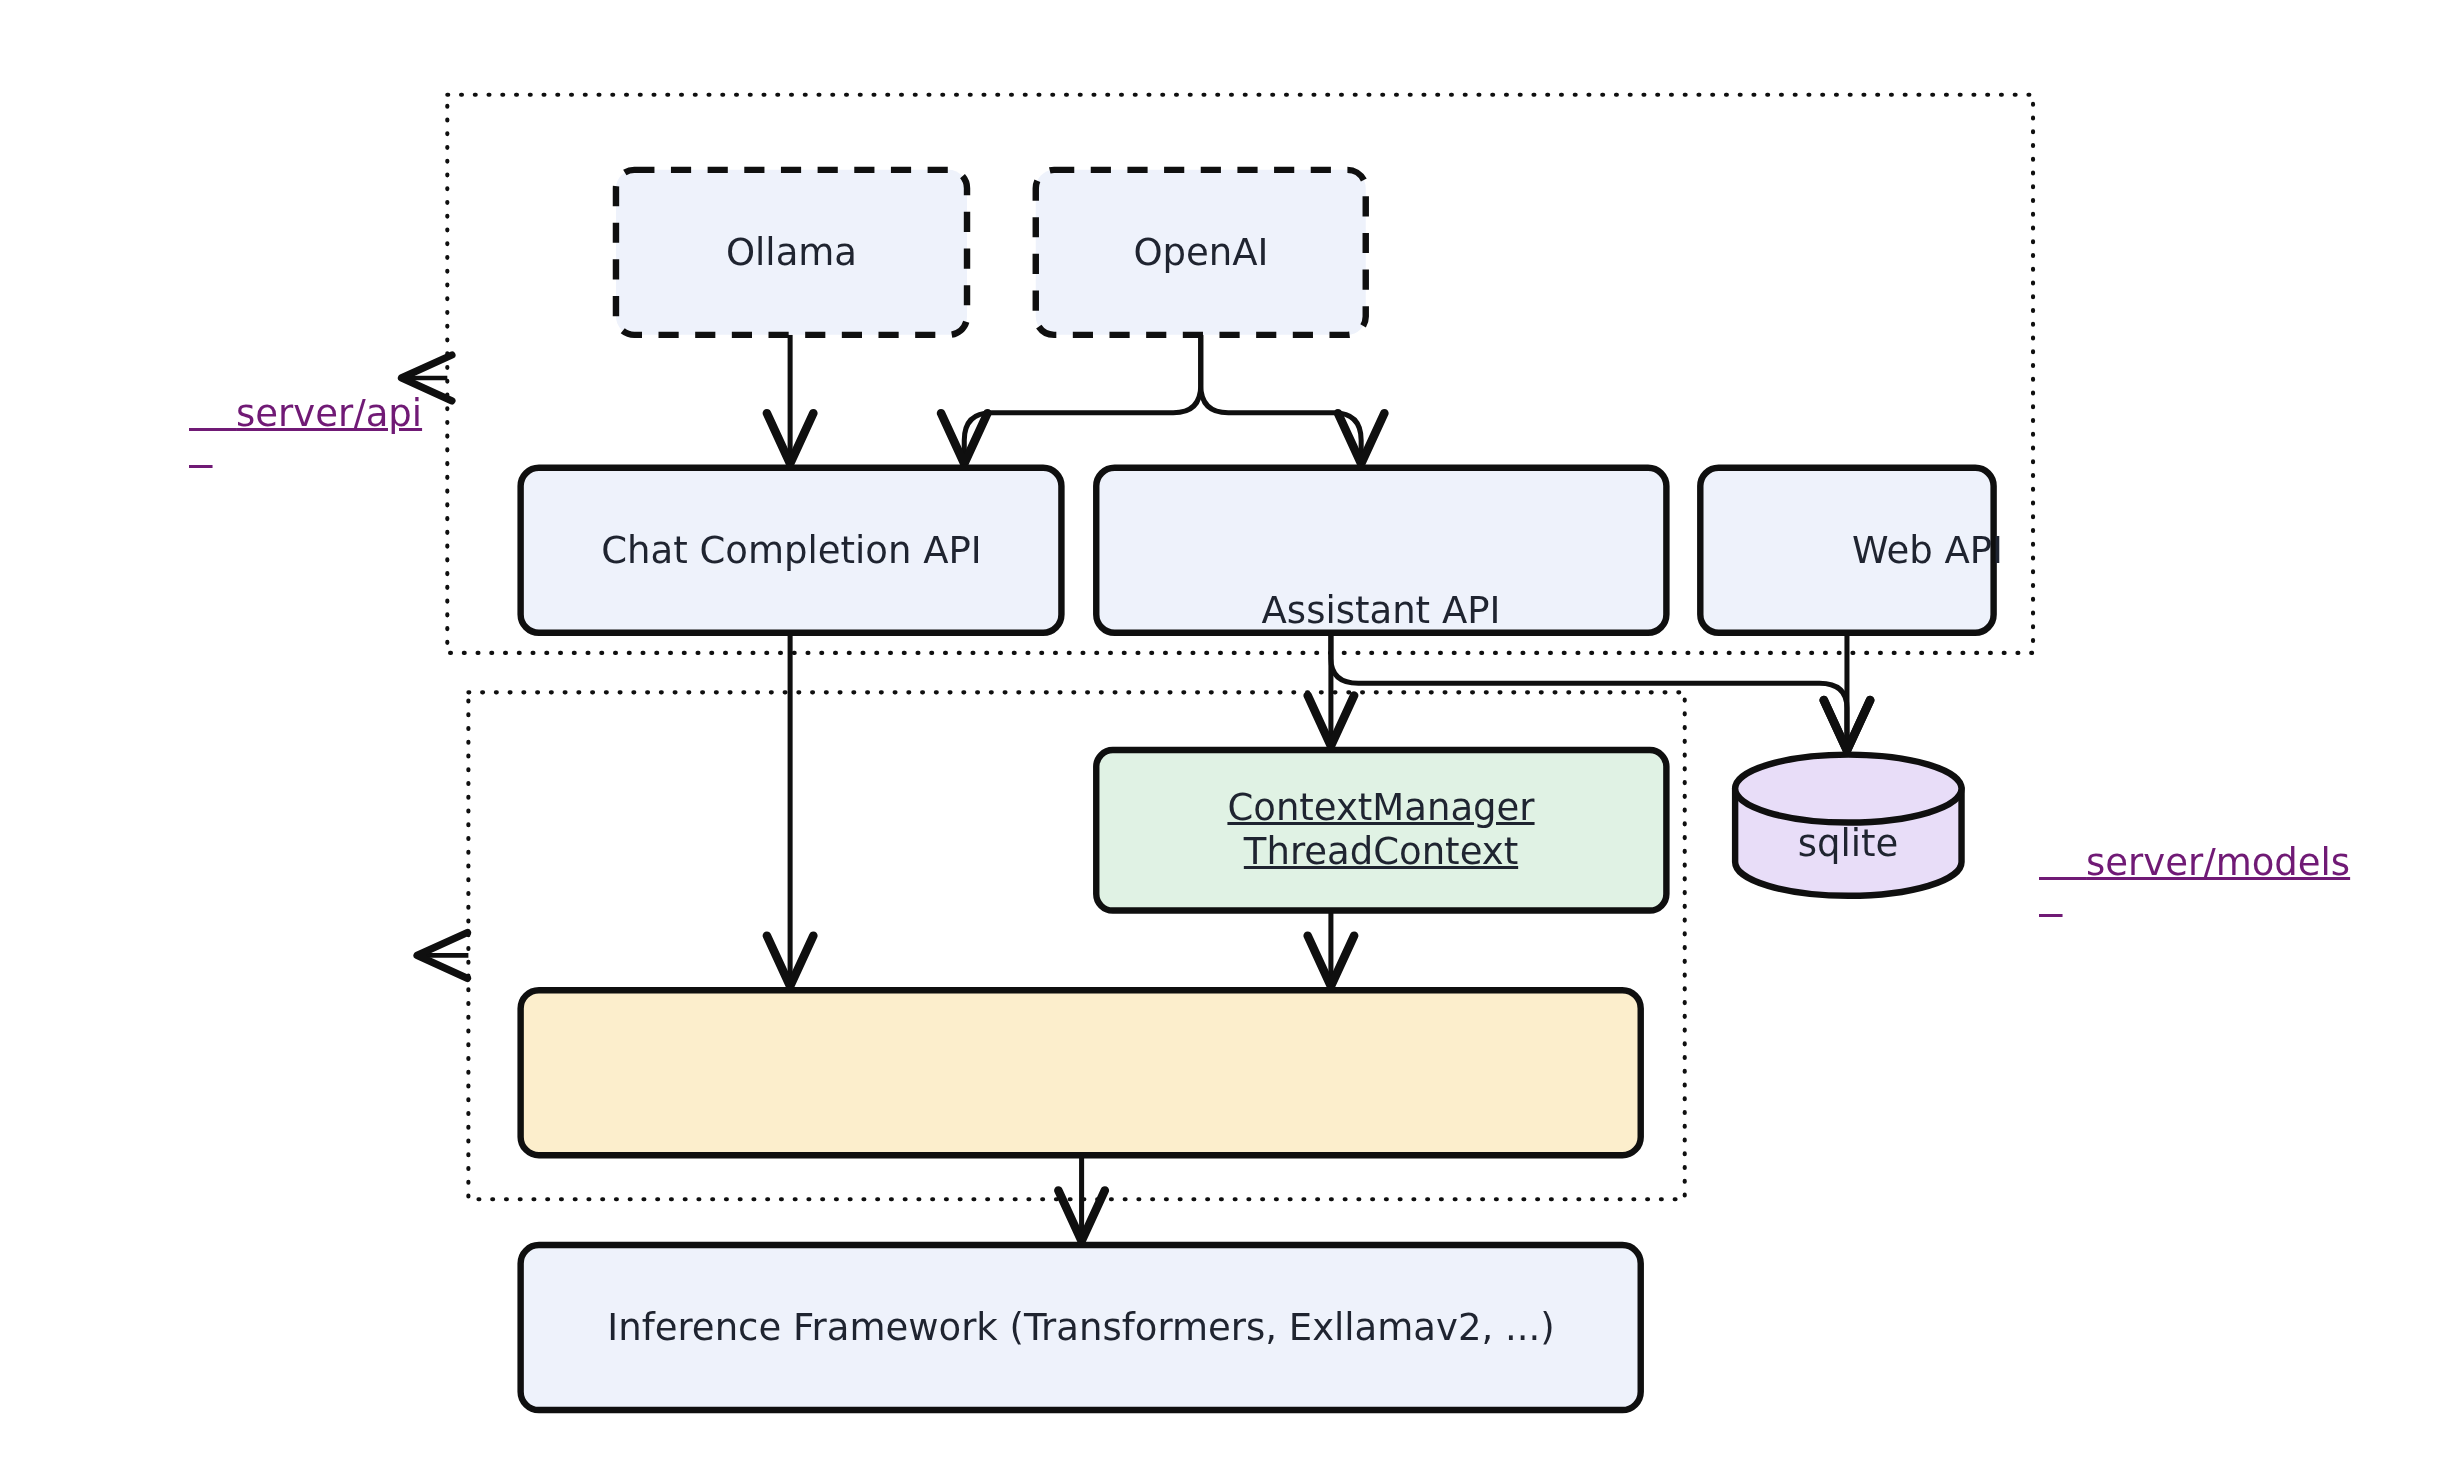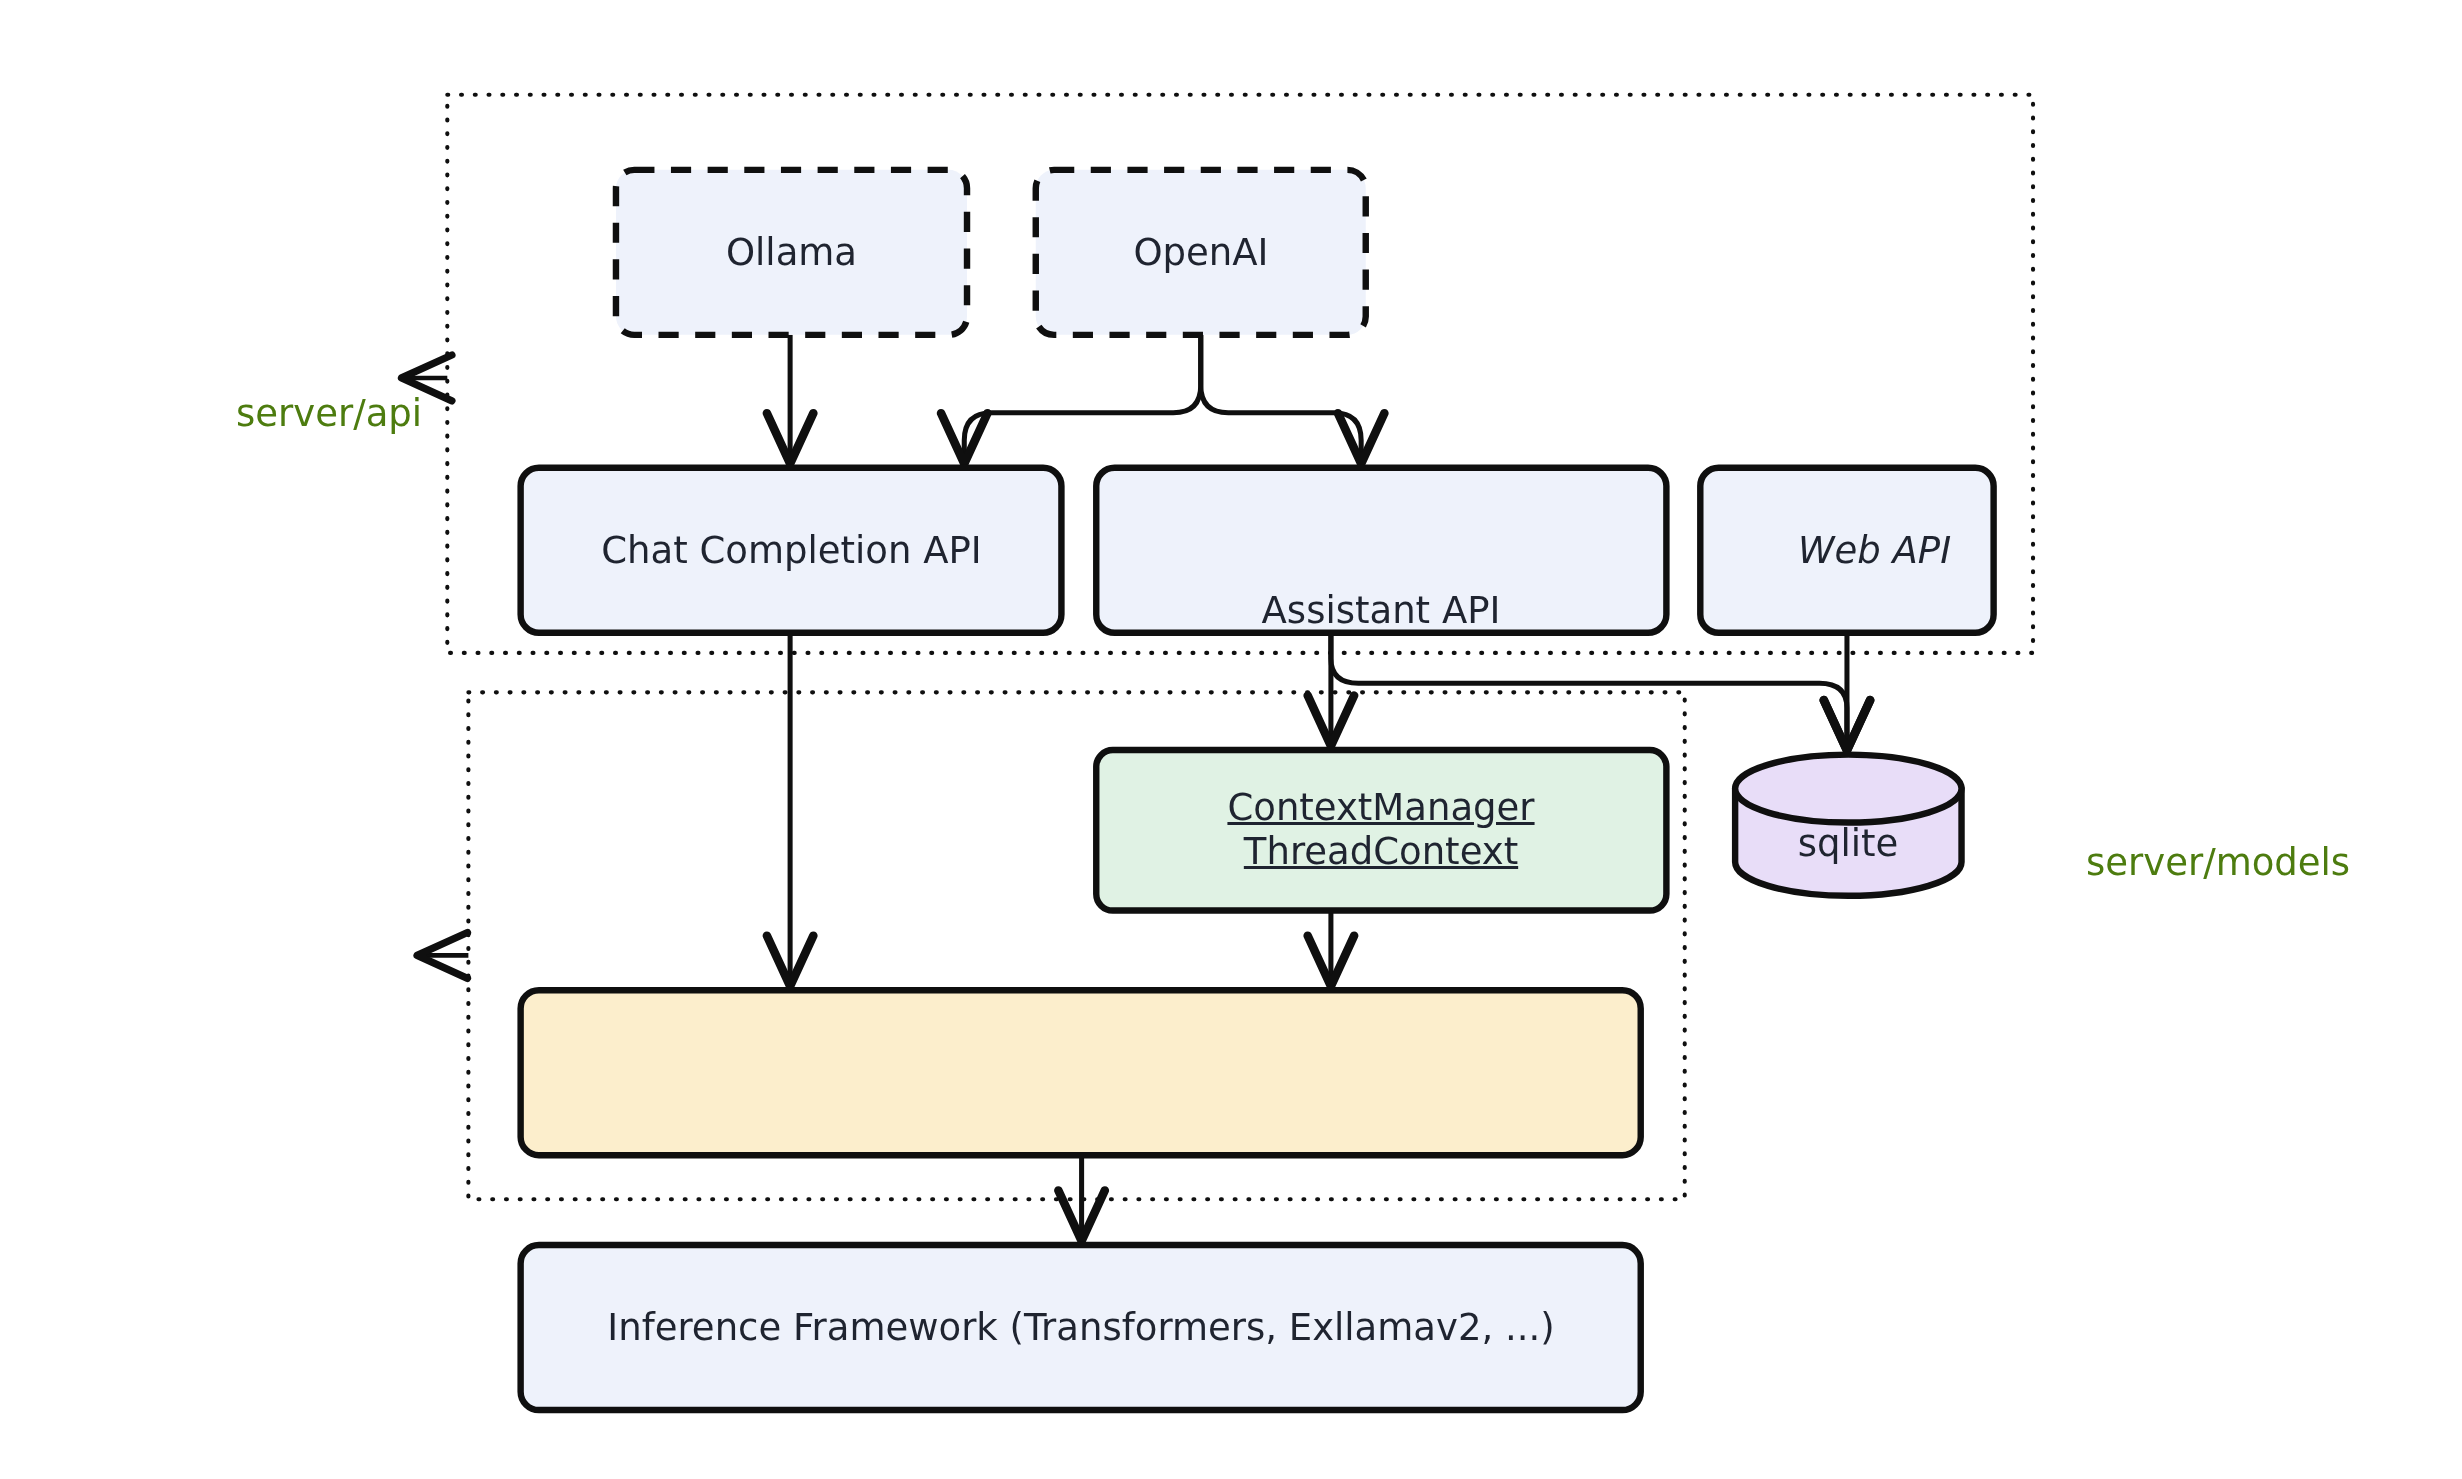--- a/index.html
+++ b/index.html
@@ -34,24 +34,25 @@
     justify-content: center;
     text-align: center;
     color: #1f2430;
     font-size: 37px;
     line-height: 1.18;
     pointer-events: none;
     white-space: pre;
   }
   .group-label {
     position: absolute;
-    color: #4d7c0f;
+    color: #701a75;
     font-size: 37px;
     line-height: 1;
     white-space: pre;
+    text-decoration: underline;
   }
 </style>
 </head>
 <body>
 
 <div id="diagram-root">
 
   <svg id="diagram-svg" viewBox="0 0 2686 1614" xmlns="http://www.w3.org/2000/svg">
     <defs>
       <marker id="arrowhead" markerWidth="14" markerHeight="14" refX="10" refY="5.6" orient="auto" markerUnits="strokeWidth">
@@ -118,21 +119,21 @@
   </div>
 
   <div class="node-label" style="left:1036px; top:170px; width:330px; height:165px;">
     <span>OpenAI</span>
   </div>
 
   <div class="node-label" style="left:1096px; top:468px; width:570px; height:165px;justify-content:flex-end;">
     <span>Assistant API</span>
   </div>
 
-  <div class="node-label" style="left:1728px; top:468px; width:293px; height:165px;font-style:italic;">
+  <div class="node-label" style="left:1781px; top:468px; width:293px; height:165px;">
     <span>Web API</span>
   </div>
 
   <div class="node-label" style="left:1096px; top:750px; width:570px; height:160px;text-decoration:underline;">
     <span>ContextManager
 ThreadContext</span>
   </div>
 
   <div class="node-label" style="left:1735px; top:807px; width:226px; height:73px;">
     <span>sqlite</span>

